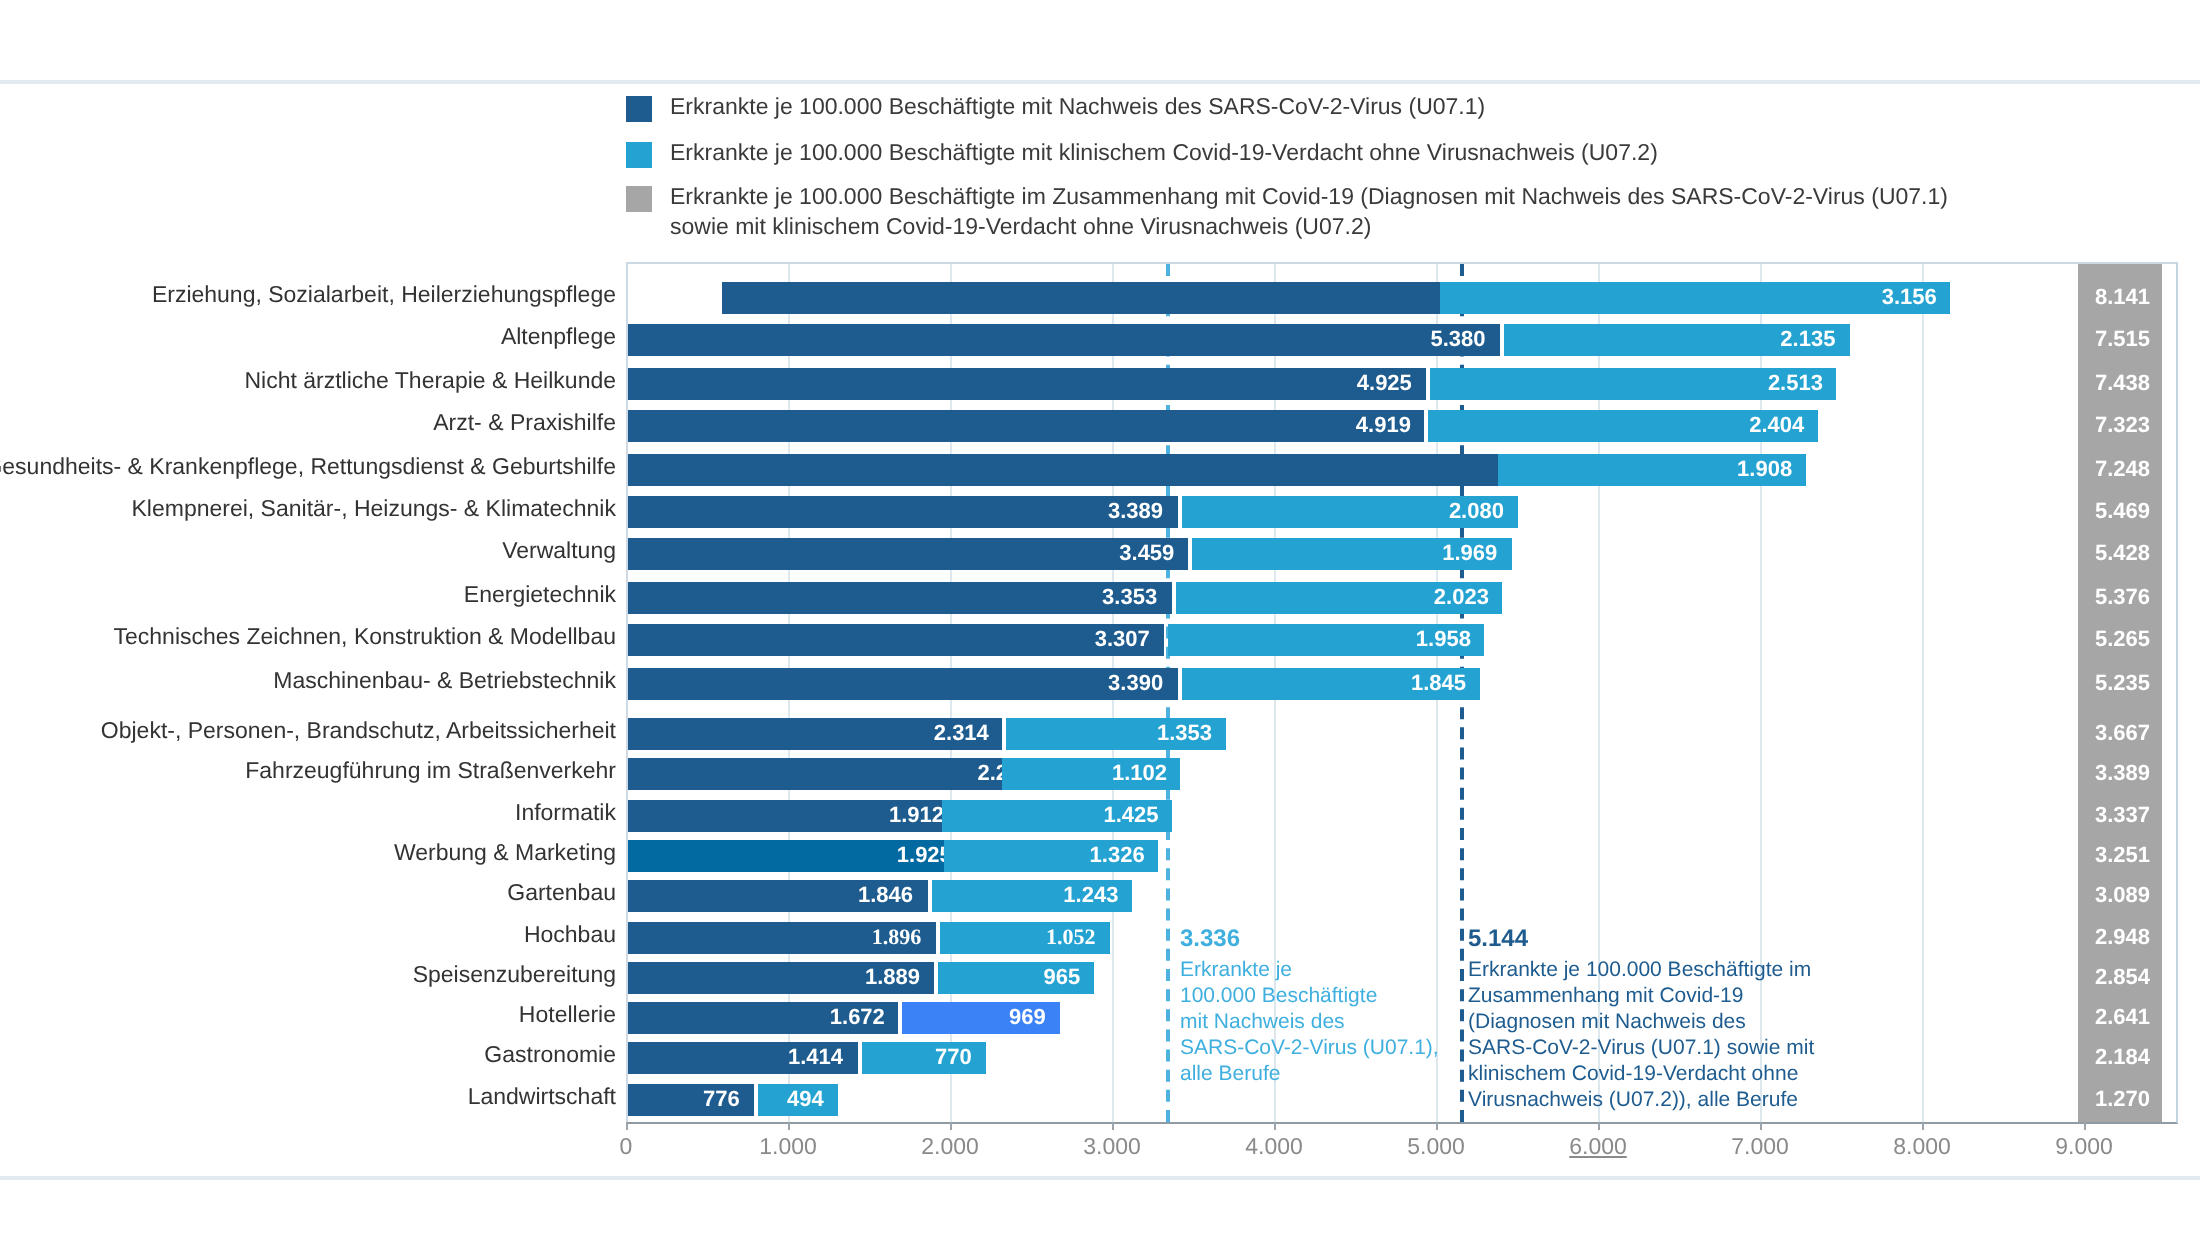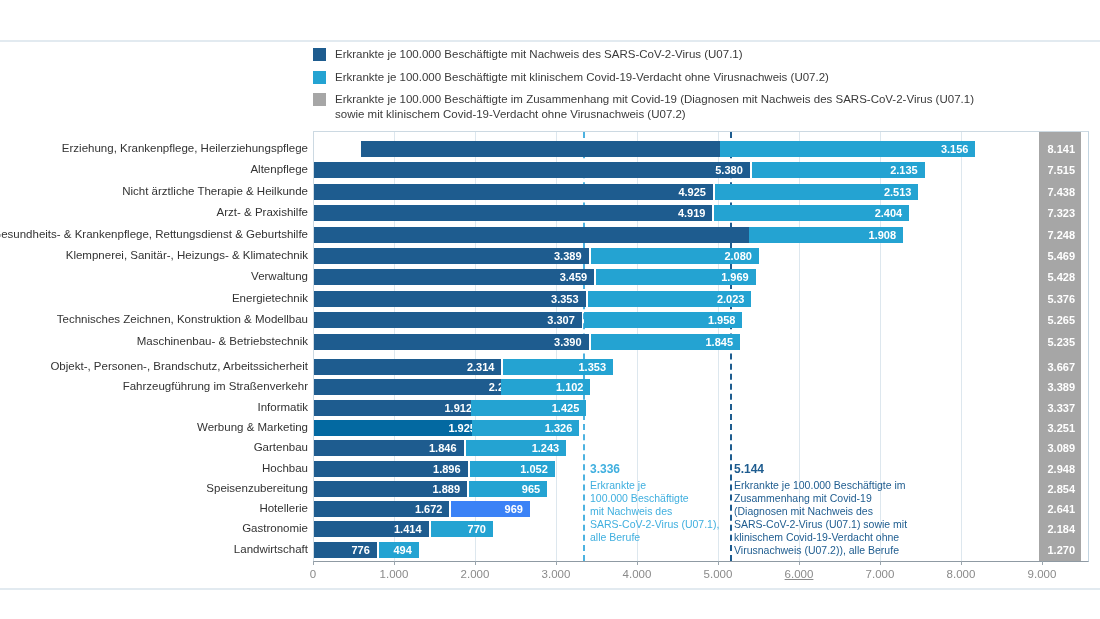--- a/index.html
+++ b/index.html
@@ -59,21 +59,21 @@
       <span class="legend-label">Erkrankte je 100.000 Beschäftigte mit klinischem Covid-19-Verdacht ohne Virusnachweis (U07.2)</span>
     </div>
     <div class="legend-item">
       <span class="legend-swatch" style="background: rgb(166, 166, 166);"></span>
       <span class="legend-label">Erkrankte je 100.000 Beschäftigte im Zusammenhang mit Covid-19 (Diagnosen mit Nachweis des SARS-CoV-2-Virus (U07.1)
 sowie mit klinischem Covid-19-Verdacht ohne Virusnachweis (U07.2)</span>
     </div>
   </div>
 
   <div class="cat-labels">
-      <div class="cat-label" style="top: 141px;">Erziehung, Krankenpflege, Heilerziehungspflege</div>
+      <div class="cat-label" style="top: 141px;">Erziehung, Sozialarbeit, Heilerziehungspflege</div>
       <div class="cat-label" style="top: 162.4px;">Altenpflege</div>
       <div class="cat-label" style="top: 183.8px;">Nicht ärztliche Therapie &amp; Heilkunde</div>
       <div class="cat-label" style="top: 205.2px;">Arzt- &amp; Praxishilfe</div>
       <div class="cat-label" style="top: 226.6px;">Gesundheits- &amp; Krankenpflege, Rettungsdienst &amp; Geburtshilfe</div>
       <div class="cat-label" style="top: 248px;">Klempnerei, Sanitär-, Heizungs- &amp; Klimatechnik</div>
       <div class="cat-label" style="top: 269.4px;">Verwaltung</div>
       <div class="cat-label" style="top: 290.8px;">Energietechnik</div>
       <div class="cat-label" style="top: 312.2px;">Technisches Zeichnen, Konstruktion &amp; Modellbau</div>
       <div class="cat-label" style="top: 333.6px;">Maschinenbau- &amp; Betriebstechnik</div>
       <div class="cat-label" style="top: 359px;">Objekt-, Personen-, Brandschutz, Arbeitssicherheit</div>
@@ -235,21 +235,21 @@
         </div>
       </div>
       <div class="bar-row" style="top: 308.2px; z-index: 2; width: 252.209px;">
         <div class="seg" style="left: 0px; width: 149.526px; background: rgb(30, 92, 143);">
           <div class="seg-label">1.846</div>
         </div>
         <div class="seg" style="left: 151.526px; width: 100.683px; background: rgb(36, 163, 210);">
           <div class="seg-label">1.243</div>
         </div>
       </div>
-      <div class="bar-row" style="top: 328.5px; z-index: 2; width: 240.788px;">
+      <div class="bar-row" style="top: 328.5px; z-index: 2; width: 240.788px; font-family: Liberation Serif, serif;">
         <div class="seg" style="left: 0px; width: 153.576px; background: rgb(30, 92, 143);">
           <div class="seg-label">1.896</div>
         </div>
         <div class="seg" style="left: 155.576px; width: 85.212px; background: rgb(36, 163, 210);">
           <div class="seg-label">1.052</div>
         </div>
       </div>
       <div class="bar-row" style="top: 348.8px; z-index: 2; width: 233.174px; padding-left: 40px;">
         <div class="seg" style="left: 0px; width: 153.009px; background: rgb(30, 92, 143);">
           <div class="seg-label">1.889</div>

